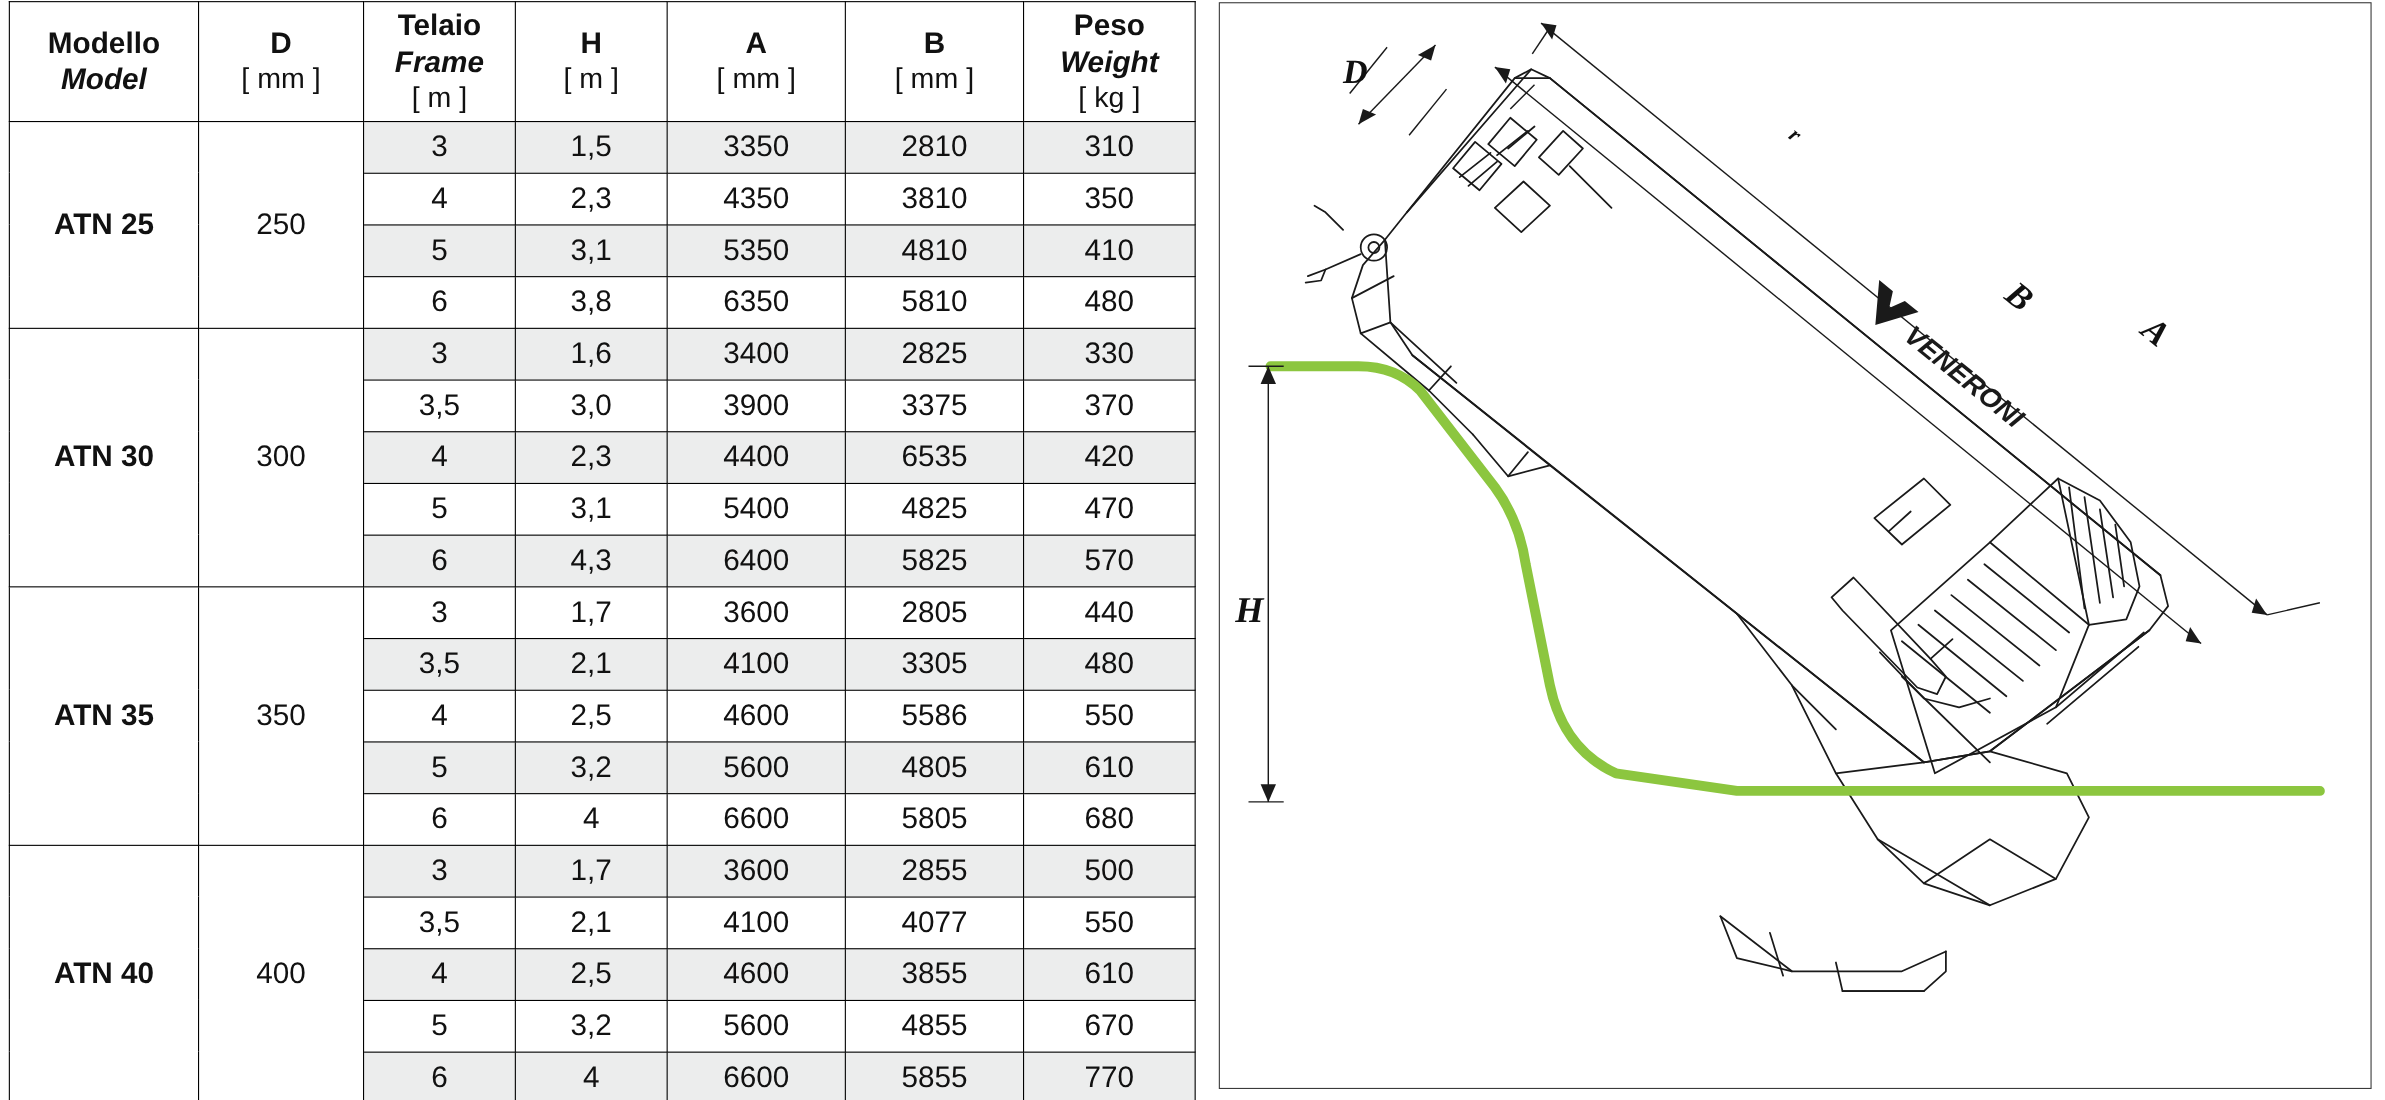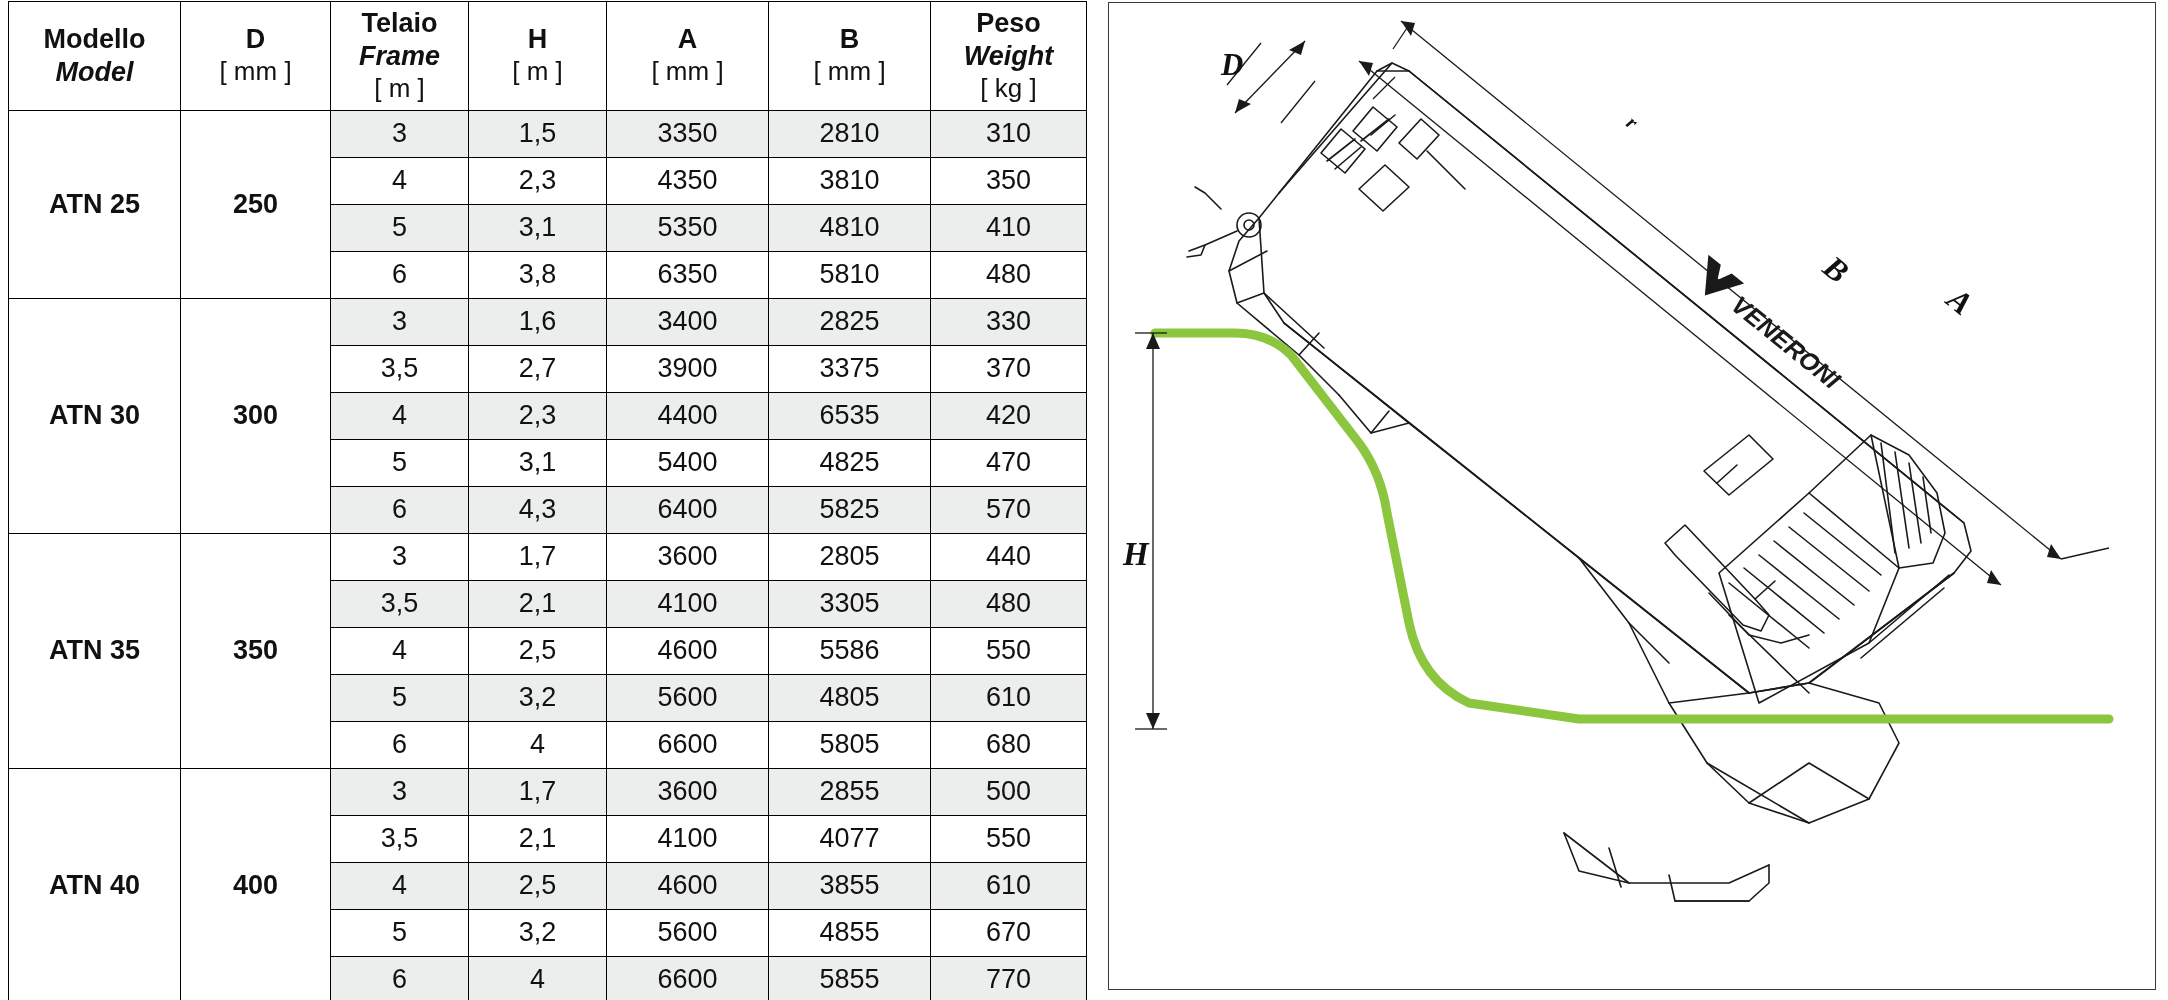--- a/index.html
+++ b/index.html
@@ -70,21 +70,21 @@
 
   table.spec td {
     height: 46px;
     font-size: 27px;
     padding: 0 2px;
   }
   td.model-cell, td.d-cell {
     font-size: 29px;
     font-weight: bold;
   }
-  td.d-cell { font-weight: bold; font-size: 28px; }
+  td.d-cell { font-weight: normal; font-size: 28px; }
   tr.shade td.data { background: #eceded; }
   tr.plain td.data { background: #ffffff; }
 
   
   .drawing-panel {
     position: absolute;
     left: 1108px;
     top: 2px;
     width: 1048px;
     height: 988px;
@@ -189,21 +189,21 @@
             <td class="model-cell" rowspan="5">ATN 30</td>
             <td class="d-cell" rowspan="5">300</td>
             <td class="data">3</td>
             <td class="data">1,6</td>
             <td class="data">3400</td>
             <td class="data">2825</td>
             <td class="data">330</td>
           </tr>
           <tr class="plain">
             <td class="data">3,5</td>
-            <td class="data">2,7</td>
+            <td class="data">3,0</td>
             <td class="data">3900</td>
             <td class="data">3375</td>
             <td class="data">370</td>
           </tr>
           <tr class="shade">
             <td class="data">4</td>
             <td class="data">2,3</td>
             <td class="data">4400</td>
             <td class="data">6535</td>
             <td class="data">420</td>

